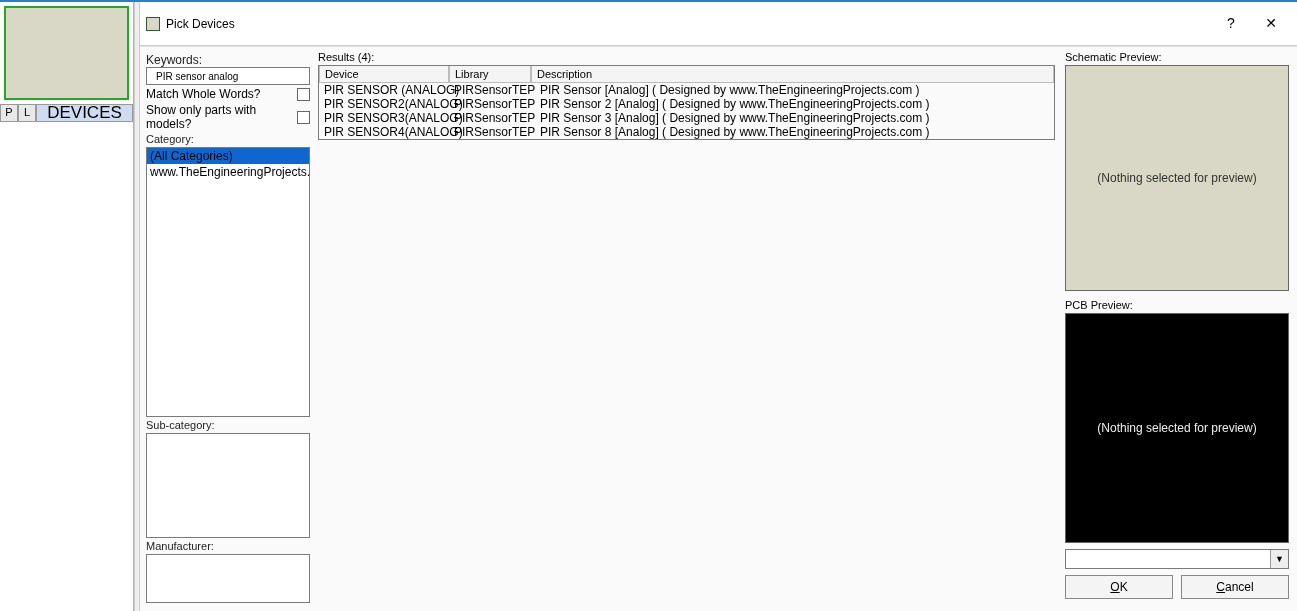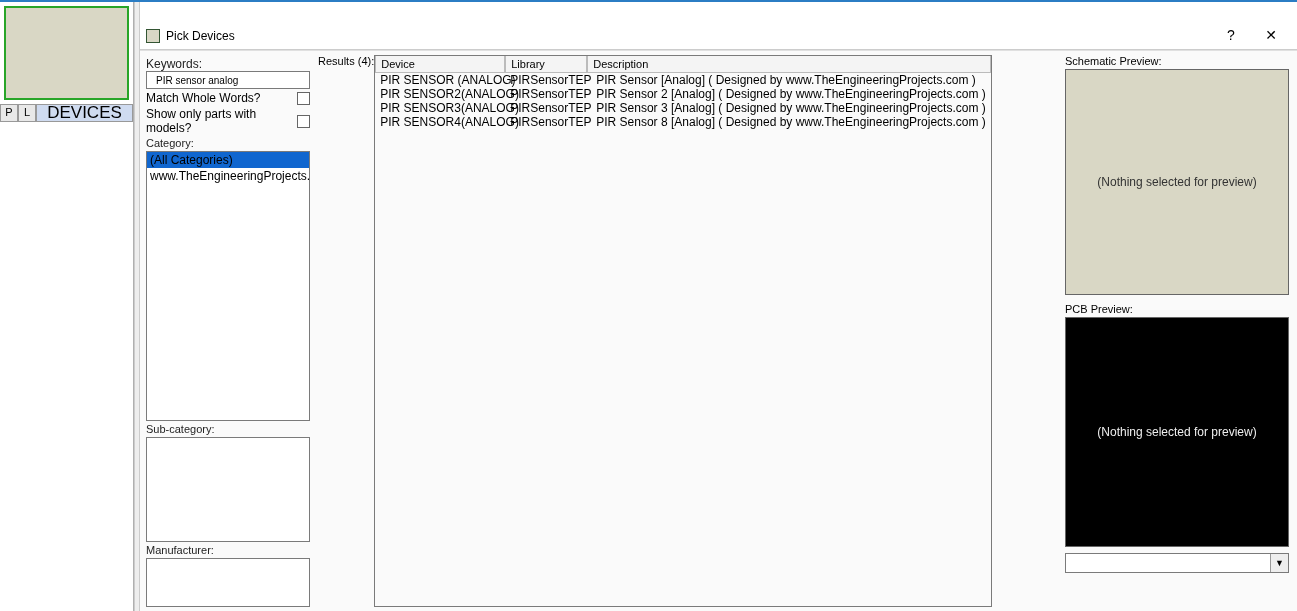--- a/index.html
+++ b/index.html
@@ -7,41 +7,41 @@
   .app { display: flex; height: 609px; }
   .left-panel { width: 134px; border-right: 1px solid #b0b0b0; display: flex; flex-direction: column; }
   .preview-thumb { margin: 4px; height: 94px; background: #d9d7c5; border: 2px solid #28a528; }
   .tab-strip { display:flex; border-bottom:1px solid #b0b0b0; height:18px;}
   .tabP, .tabL { width:18px; height:18px; border:1px solid #999; background:#e8e8e8; text-align:center; font-size:11px; line-height:15px;}
   .tabDev { flex:1; height:18px; border:1px solid #999; background:#cfdbf0; text-align:center; font-size:17px; line-height:15px;}
   .left-rest {flex:1; background:#fff;}
   .resizer { width:6px; background:#eee; border-left:1px solid #ccc; border-right:1px solid #ccc;}
   
   .dialog { flex:1; display:flex; flex-direction:column; }
-  .titlebar { height:28px; display:flex; align-items:center; padding:0 6px; border-bottom:1px solid #ccc;margin-top:21px;}
+  .titlebar { height:44px; display:flex; align-items:center; padding:0 6px; border-bottom:1px solid #ccc;}
   .title-ico { width:14px; height:14px; background:#d9d7c5; border:1px solid #353; margin-right:6px;}
   .title-txt { flex:1; font-size:12px;}
   .title-btn { width:40px; height:24px; text-align:center; line-height:22px; font-size:14px;}
   
   .content { flex:1; display:flex; background:#fafafa; border-top:1px solid #e0e0e0;}
   
   .filters { width:176px; padding:4px 6px; display:flex; flex-direction:column;}
   .lbl { font-size:11px; color:#222; margin-top:2px;}
   .kw-input { width:100%; height:18px; border:1px solid #7a7a7a; padding:0 9px; font-size:10px;}
   .chk-row { display:flex; align-items:center; margin-top:2px; font-size:11px;}
   .chk-row .txt{flex:1;}
   .chk { width:13px; height:13px; border:1px solid #666; background:#fff;}
   .listbox { border:1px solid #7a7a7a; background:#fff; font-size:11px; margin-top:2px; overflow:hidden;}
   .listbox .item{ padding:1px 3px; white-space:nowrap;}
   .listbox .item.sel { background:#1066cf; color:#000000;}
   .cat-box { height:270px;}
   .sub-box { height:105px;}
   .man-box { height:49px;}
   
-  .results { flex:1; padding:4px 6px 4px 2px; display:flex; flex-direction:row;}
+  .results { flex:1; padding:4px 6px 4px 2px; display:flex; flex-direction:column;}
   .results-hdr { font-size:11px; margin-bottom:2px;}
   .res-table { border:1px solid #7a7a7a; flex-shrink:0;}
   .res-head { display:flex; background:#f0f0f0;}
   .res-head .col { border:1px solid #bbb; border-top:0; padding:2px 5px; font-size:11px; background:#f4f4f4;}
   .res-head .col1{width:130px;}
   .res-head .col2{width:82px;}
   .res-head .col3{flex:1;}
   .res-body .row { display:flex; font-size:11px;}
   .res-body .row .c { padding:0 5px; white-space:nowrap;}
   .res-body .row .c1{width:130px;}
@@ -145,16 +145,20 @@
         <div class="sch-prev">
             <span>(Nothing selected for preview)</span>
           </div>
         <div class="pcb-lbl">PCB Preview:</div>
         <div class="pcb-prev">
             <span>(Nothing selected for preview)</span>
           </div>
         <div class="combo">
           <div class="combo-arrow">▼</div>
         </div>
+        <div class="btn-row">
+          <div class="btn"><u>O</u><span>K</span></div>
+          <div class="btn"><u>C</u><span>ancel</span></div>
+        </div>
       </div>
     </div>
   </div>
 </div>
 
 </body></html>

